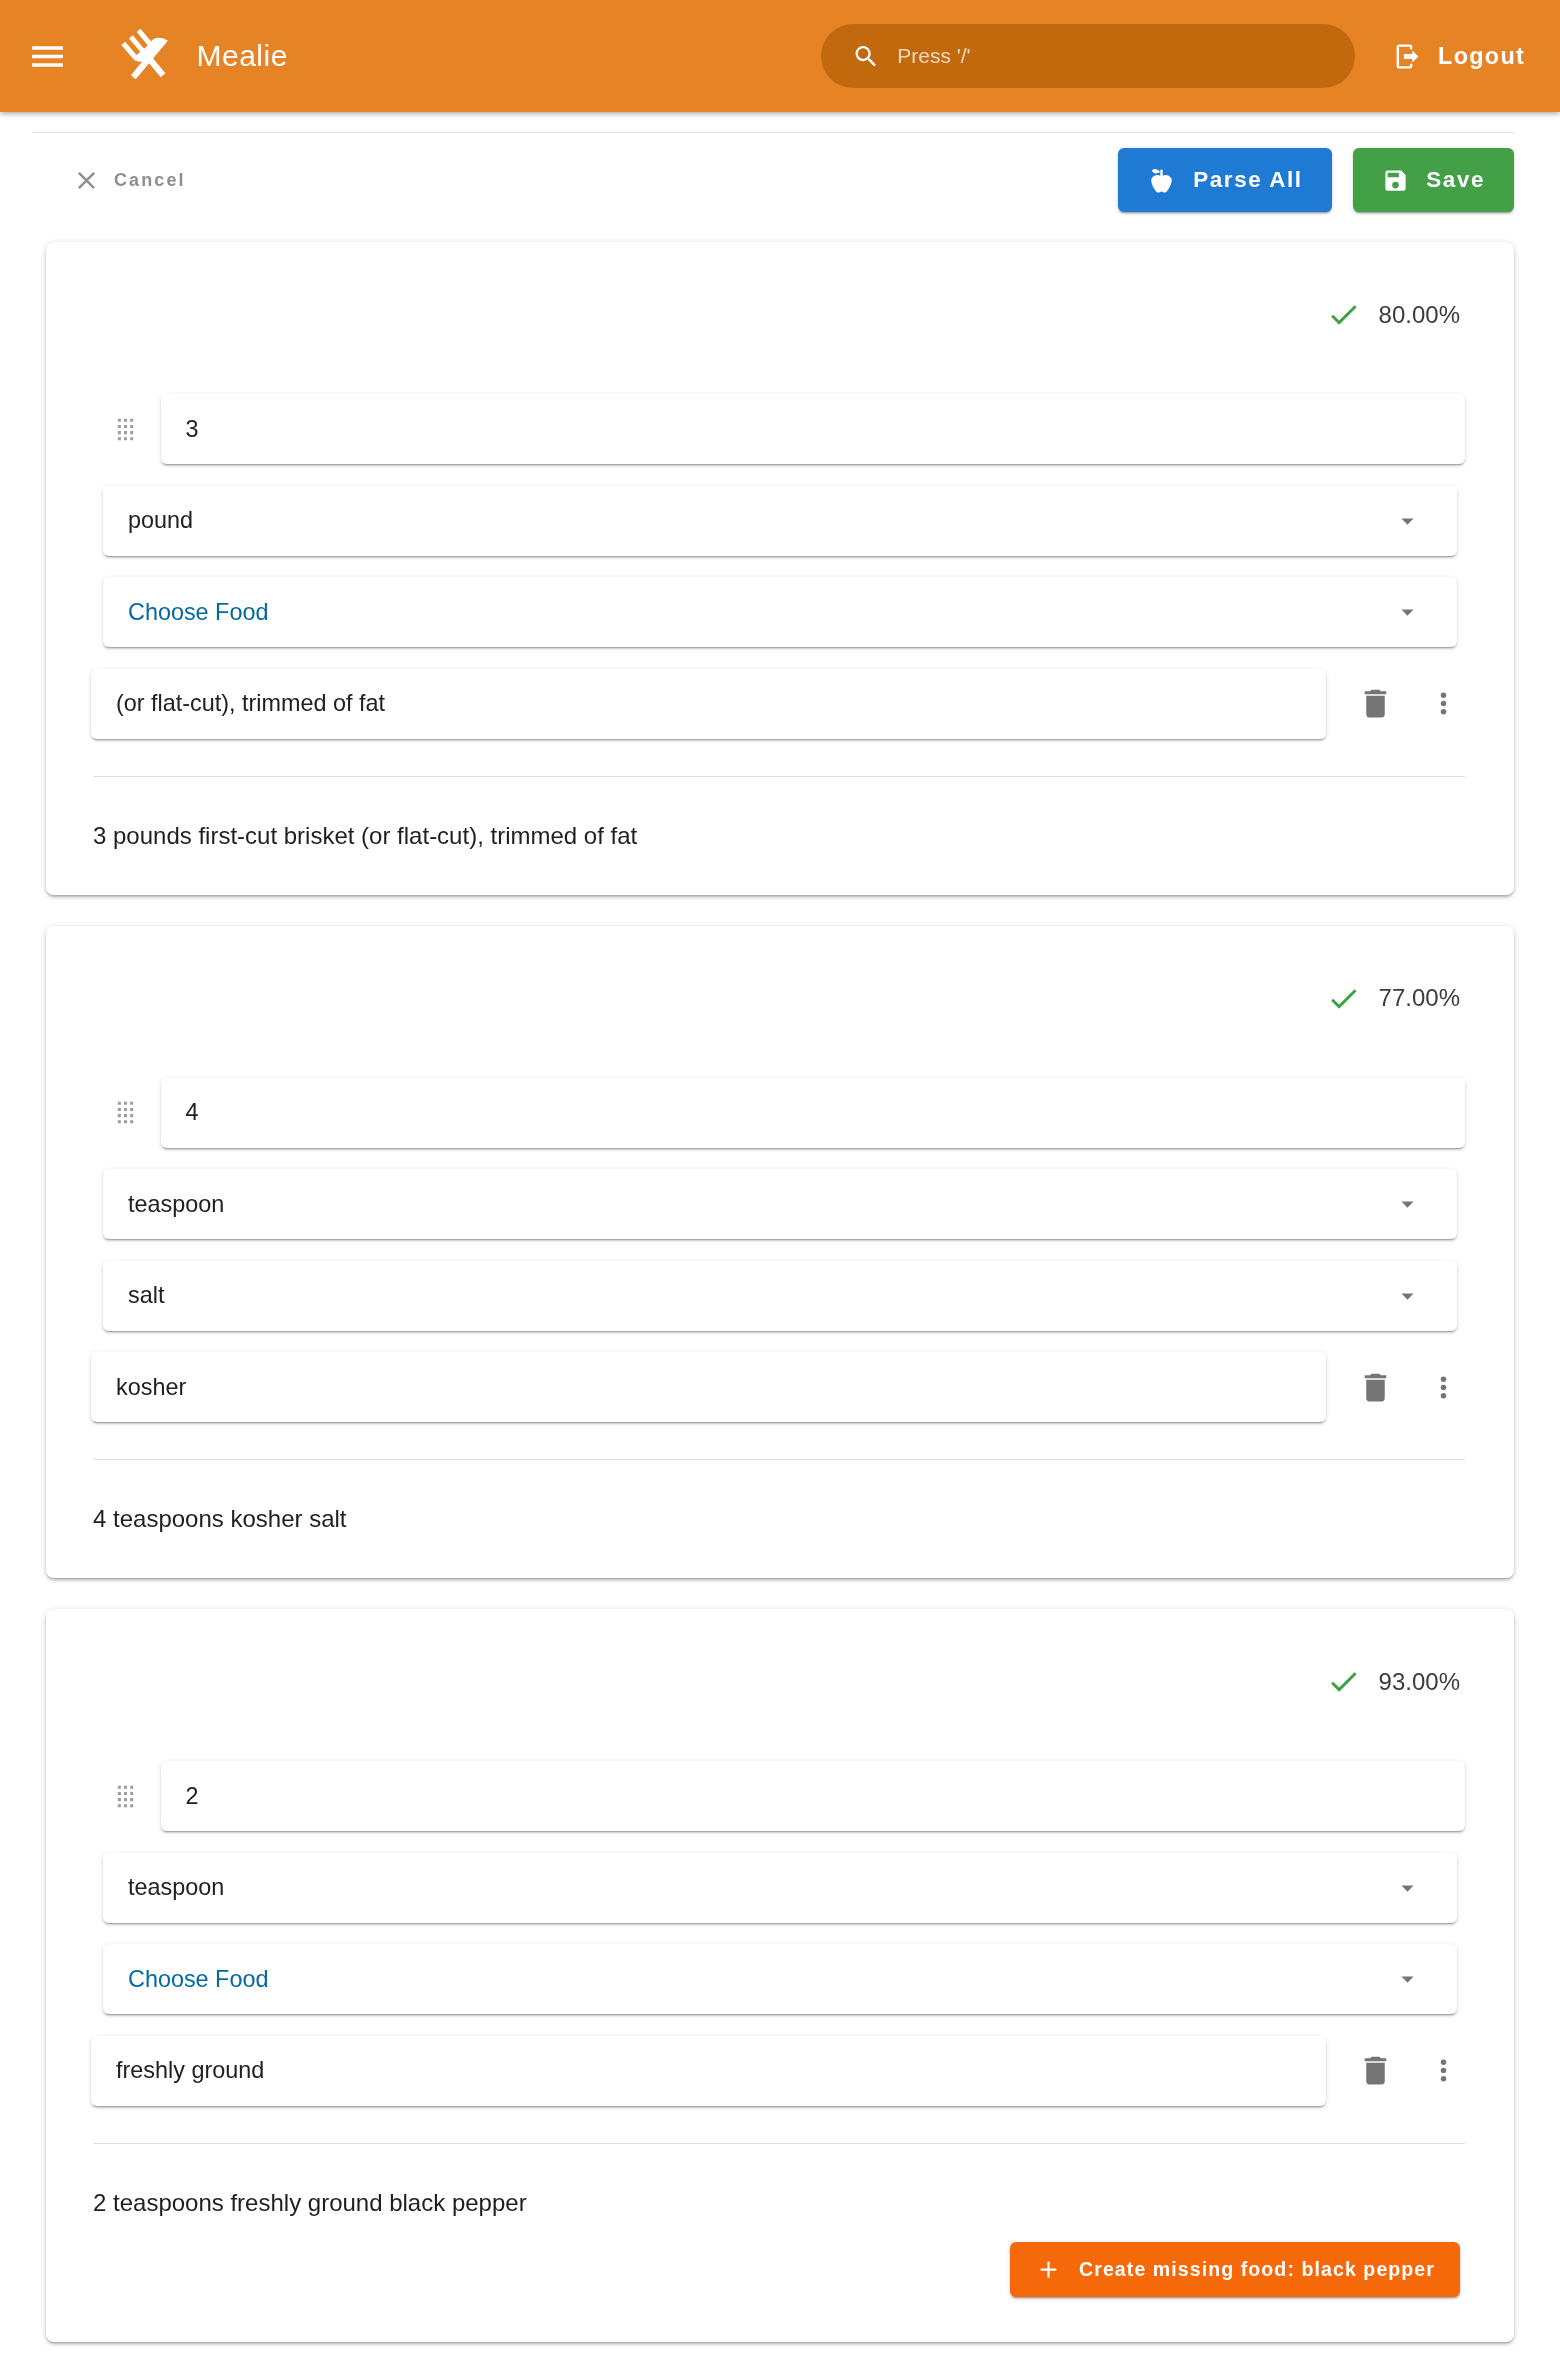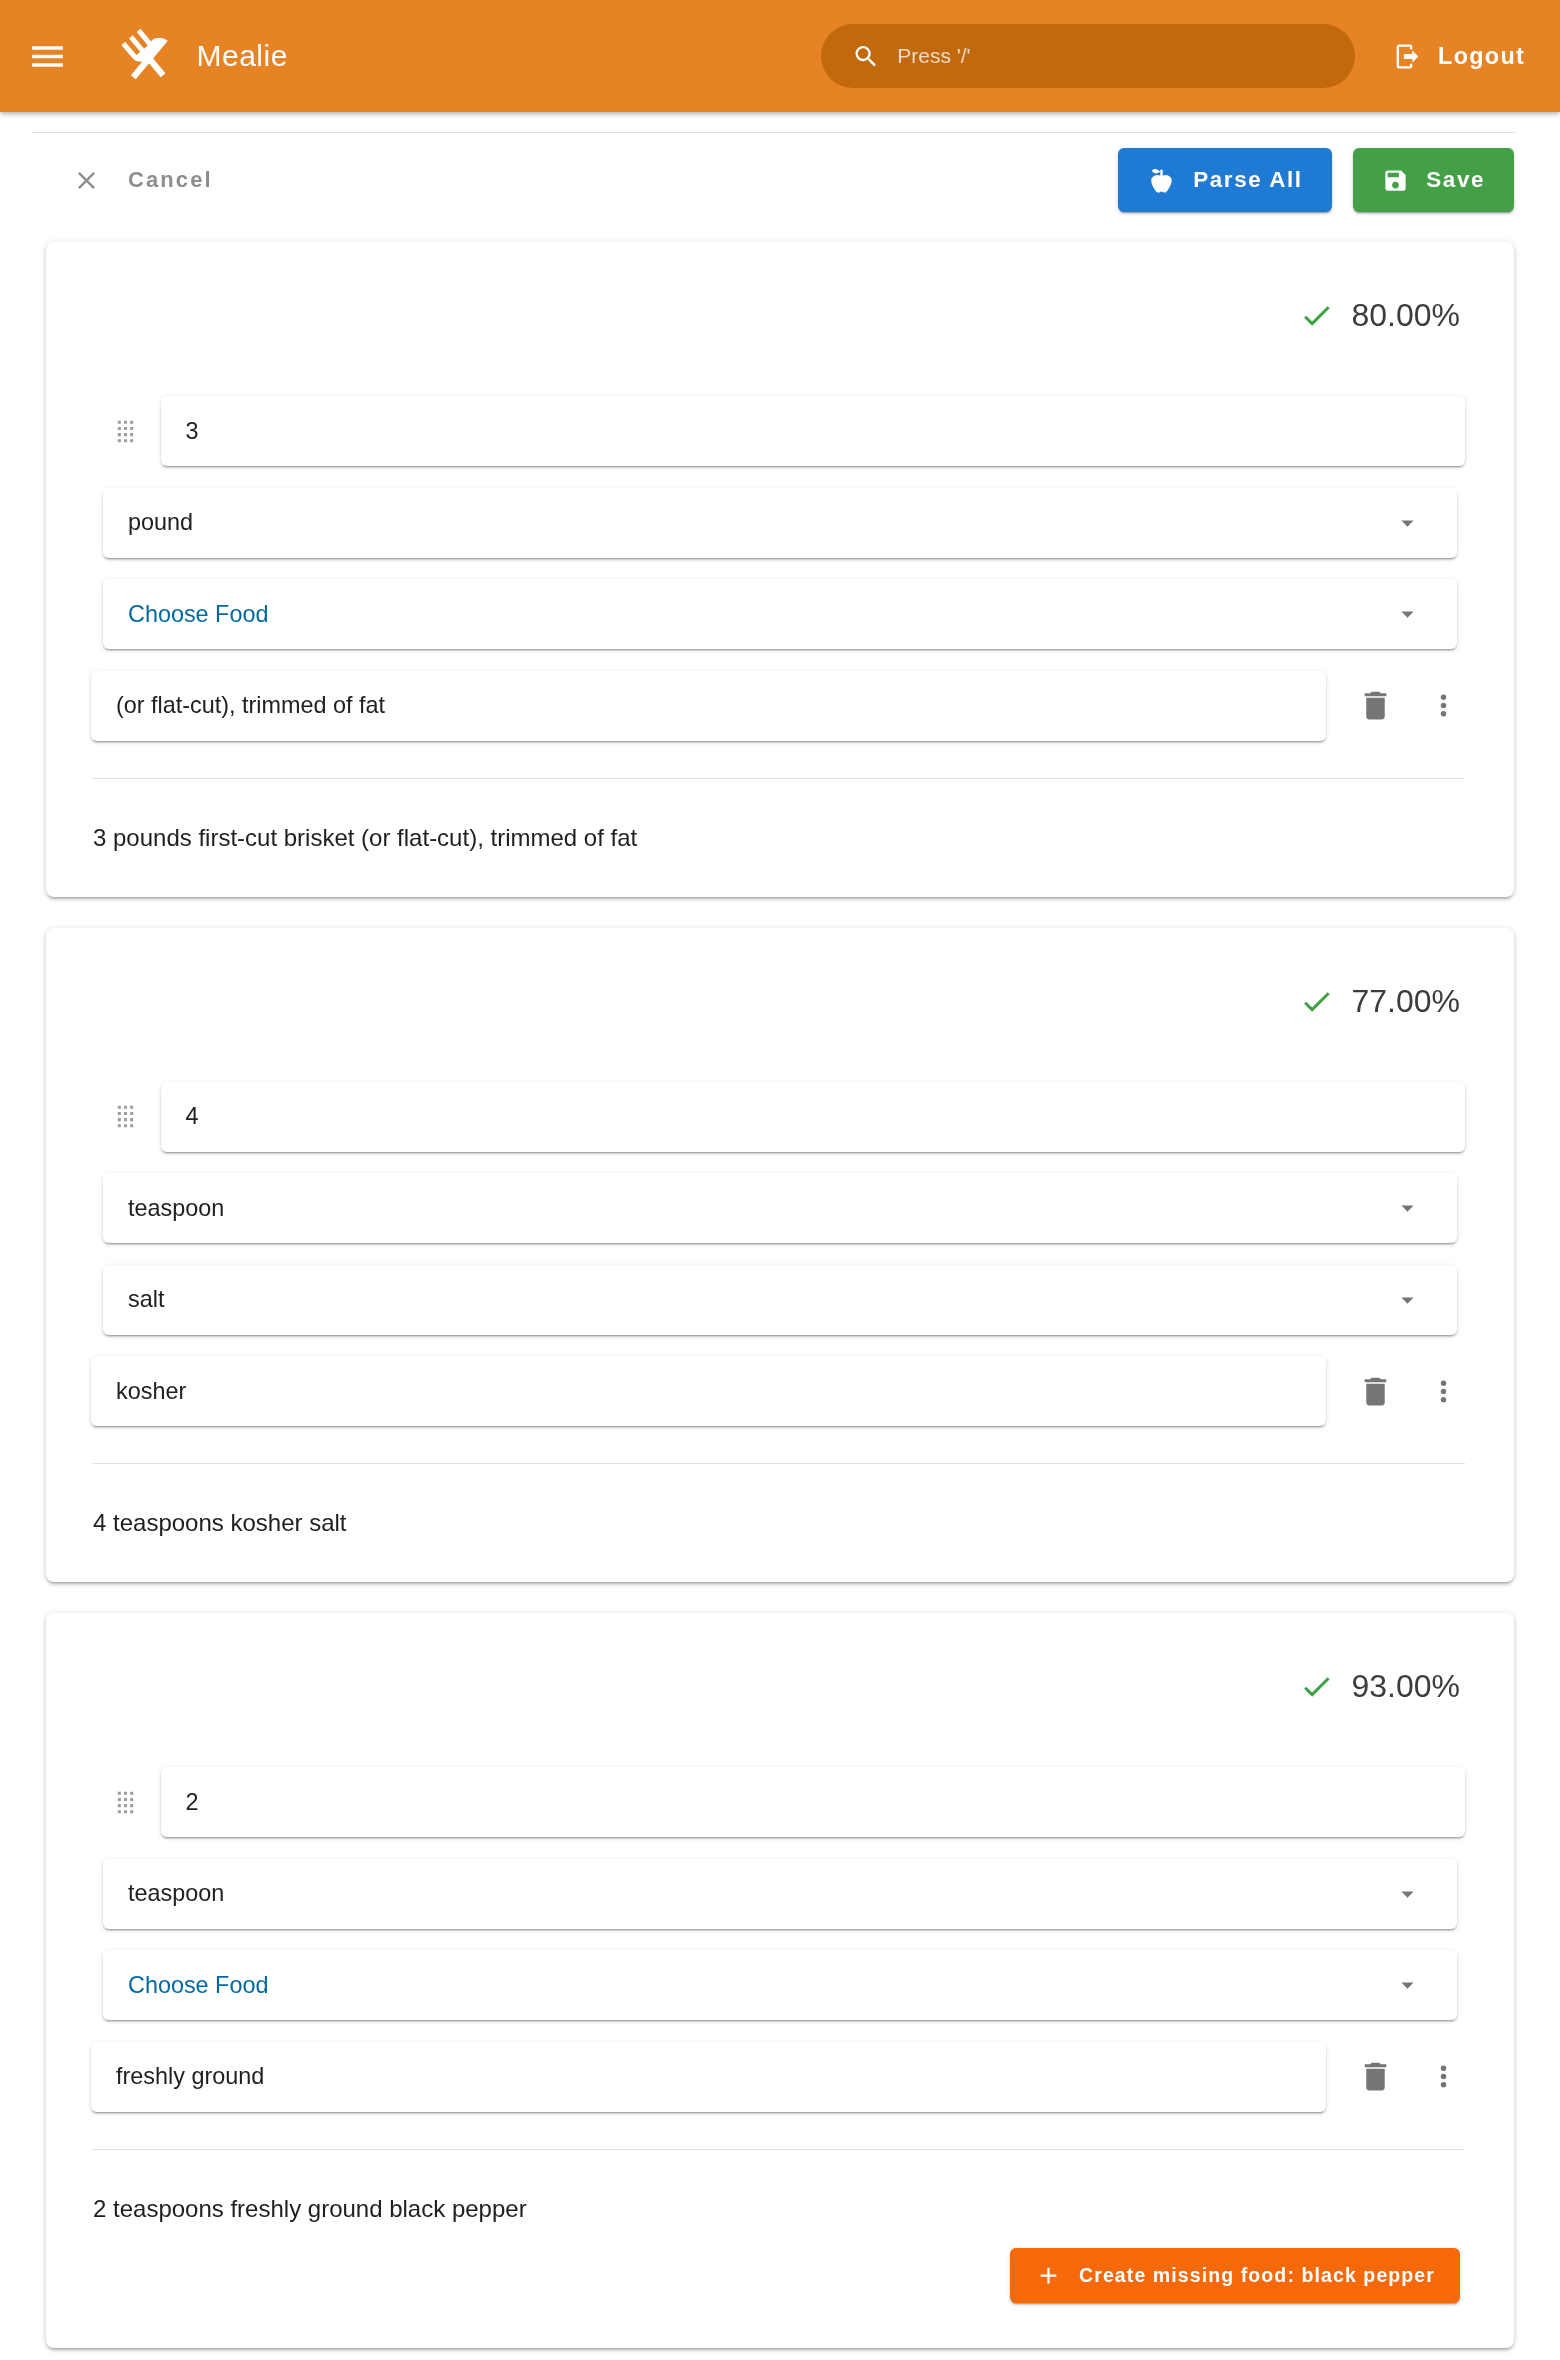--- a/index.html
+++ b/index.html
@@ -55,23 +55,23 @@
   
   .top-divider {
     margin: 19.5px 45px 0 32px;
     border-top: 1px solid #e2e2e2;
   }
   .toolbar {
     margin: 15.6px 46px 0;
     display: flex; align-items: center; justify-content: space-between;
   }
   .cancel-btn {
-    display: flex; align-items: center; gap: 27px;
+    display: flex; align-items: center; gap: 13px;
     background: none; border: none; cursor: pointer;
-    color: #8e8e8e; font-size: 22px; font-weight: bold;
+    color: #8e8e8e; font-size: 18px; font-weight: bold;
     letter-spacing: 2.1px; font-family: inherit;
     padding: 11.7px 9.8px 11.7px 26px;
   }
   .toolbar-actions { display: flex; align-items: center; gap: 21px; justify-content: flex-end; }
   .btn {
     height: 64px; border: none; border-radius: 5.9px; cursor: pointer;
     display: flex; align-items: center; gap: 17.6px;
     padding: 0 29px;
     color: #fff; font-size: 22.4px; font-weight: bold;
     letter-spacing: 1.6px; font-family: inherit;
@@ -84,21 +84,21 @@
   .card {
     background: #fff;
     border-radius: 7.8px;
     box-shadow: 0 2.9px 2.9px -2px rgba(0,0,0,.25), 0 2px 3.9px 0 rgba(0,0,0,.14), 0 1px 7.8px 0 rgba(0,0,0,.12);
     margin-bottom: 31px;
     padding: 55px 0 45px;
   }
   .confidence-row {
     display: flex; align-items: center; justify-content: flex-end;
     gap: 17.6px; padding-right: 54px;
-    font-size: 32px; color: #3c3c3c;
+    font-size: 24px; color: #3c3c3c;
   }
   .field {
     background: #fff; border-radius: 5.9px;
     box-shadow: 0 2.9px 1px -2px rgba(0,0,0,.2), 0 2px 2px 0 rgba(0,0,0,.14), 0 1px 4.9px 0 rgba(0,0,0,.12);
     height: 70px; font-size: 23.4px; color: #212121;
     display: flex; align-items: center;
   }
   input.field {
     border: none; outline: none; font-family: inherit;
     padding: 0 25px; width: 100%;

